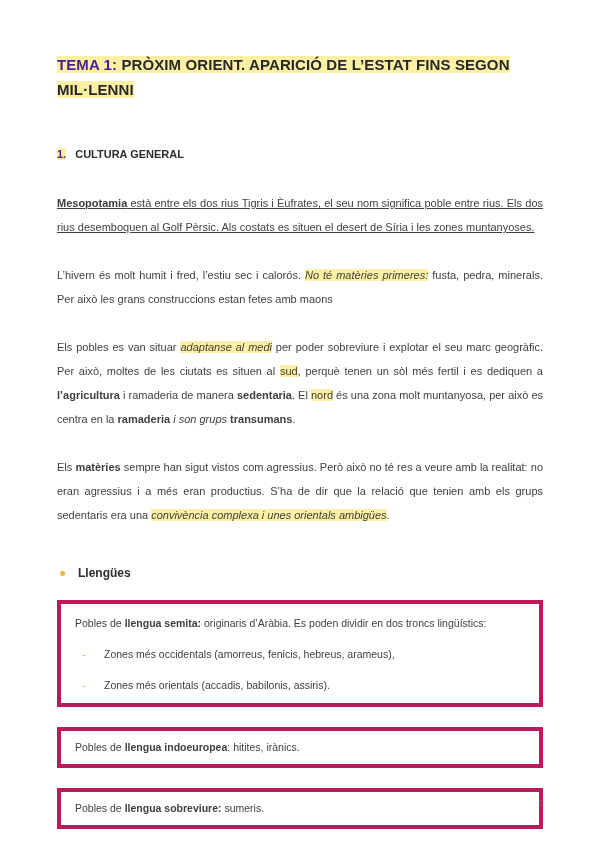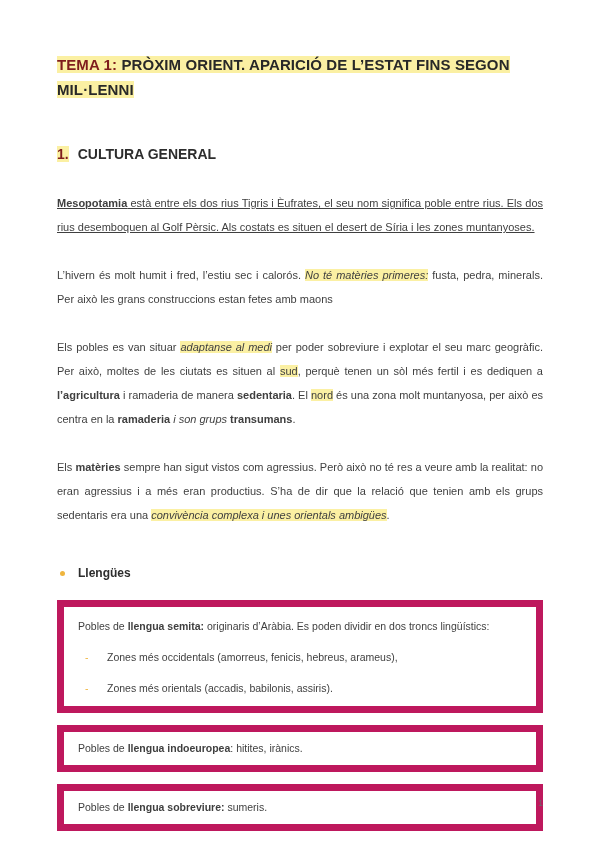--- a/index.html
+++ b/index.html
@@ -13,28 +13,28 @@
   }
   .page { position: absolute; inset: 0; background: #ffffff; }
   .content { padding: 52px 57px 0 57px; }
 
   
   .title {
     font-size: 15px; font-weight: bold; color: #282828;
     line-height: 25px; letter-spacing: 0.1px;
   }
   .hl { background: #FBF0A3; }
-  .accent { color: #7f1d1d; }
+  .accent { color: #4c1d95; }
   .b { font-weight: bold; }
   .i { font-style: italic; }
 
   
   .section {
     margin-top: 44px;
-    font-size: 14px; font-weight: bold; color: #2d2d2d;
+    font-size: 11px; font-weight: bold; color: #2d2d2d;
     line-height: 17px;
   }
   .section .sec-label { margin-left: 9px; }
 
   
   .para {
     margin-top: 24px;
     font-size: 11px; line-height: 24px;
     text-align: justify;
     color: #3f3f3f;
@@ -50,23 +50,23 @@
   }
   .dot {
     width: 5px; height: 5px; border-radius: 50%;
     background: #EFB53E; display: inline-block;
     margin: 0 13px 0 3px; flex: 0 0 auto;
   }
 
   
   .lang-table { margin-top: 19px; }
   .lang-row {
-    border: 7px solid #be185d;
+    border: 4px solid #be185d;
     background: #ffffff;
-    margin-bottom: 12px;
+    margin-bottom: 20px;
     padding: 9px 14px;
     font-size: 10.5px; line-height: 15px; color: #3f3f3f;
   }
   .lang-row.tall { padding: 12px 14px 10px 14px; }
   .cell-item { margin-top: 16px; display: flex; }
   .dash {
     color: #EFB53E; flex: 0 0 auto;
     width: 14px; margin-left: 7px; margin-right: 8px;
   }
 

